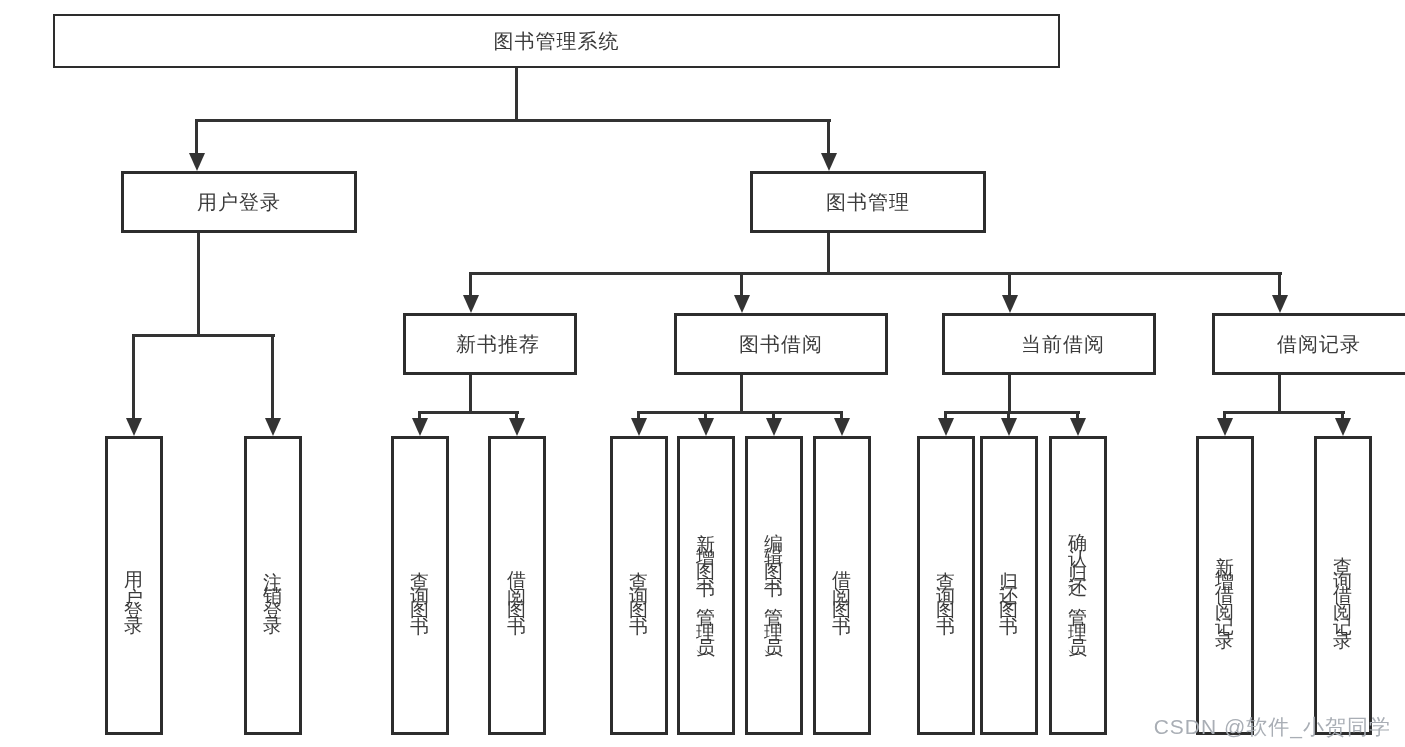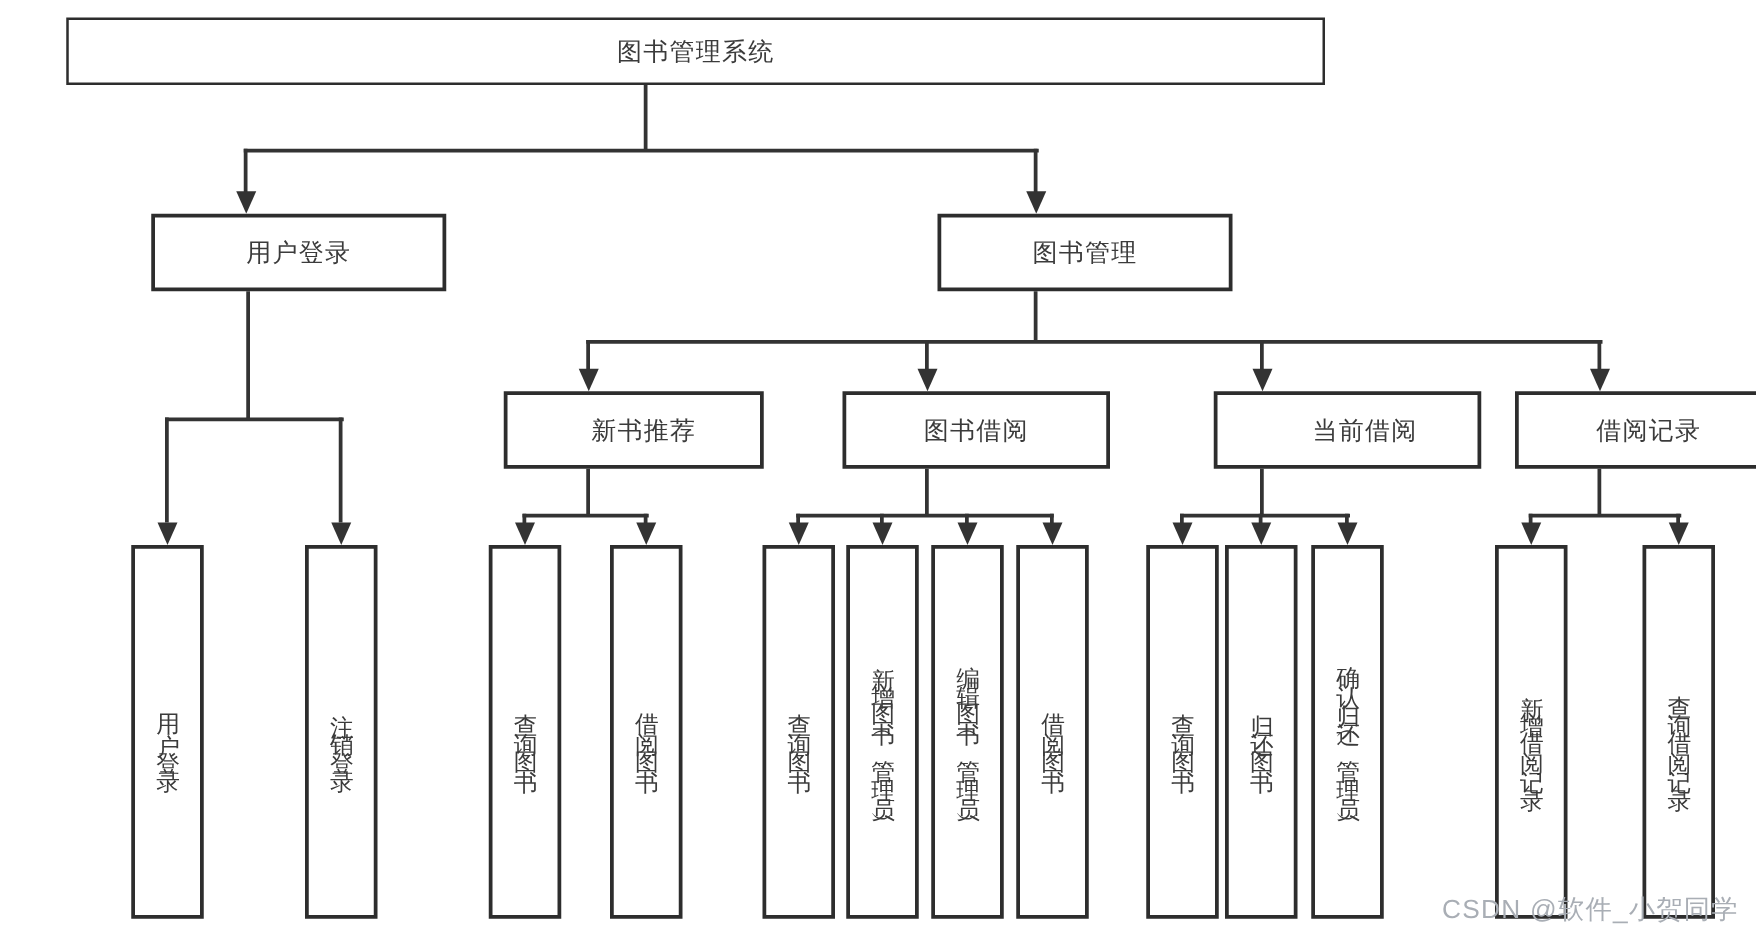--- a/index.html
+++ b/index.html
@@ -89,23 +89,23 @@
   <div class="hline" style="left:469px; top:272px; width:813px;"></div>
   <div class="vline" style="left:469px; top:272px; height:24px;"></div>
   <div class="arrow" style="left:463px; top:295px;"></div>
   <div class="vline" style="left:740px; top:272px; height:24px;"></div>
   <div class="arrow" style="left:734px; top:295px;"></div>
   <div class="vline" style="left:1008px; top:272px; height:24px;"></div>
   <div class="arrow" style="left:1002px; top:295px;"></div>
   <div class="vline" style="left:1278px; top:272px; height:24px;"></div>
   <div class="arrow" style="left:1272px; top:295px;"></div>
 
-  <div class="node" style="left:364px; top:313px; width:208px; height:62px;padding-left:16px;">新书推荐</div>
+  <div class="node" style="left:364px; top:313px; width:174px; height:62px;padding-left:16px;">新书推荐</div>
   <div class="node" style="left:635px; top:313px; width:214px; height:62px;">图书借阅</div>
-  <div class="node" style="left:932px; top:313px; width:214px; height:62px;padding-left:28px;">当前借阅</div>
+  <div class="node" style="left:903px; top:313px; width:214px; height:62px;padding-left:28px;">当前借阅</div>
   <div class="node" style="left:1173px; top:313px; width:214px; height:62px;">借阅记录</div>
 
   <div class="vline" style="left:469px; top:375px; height:38px;"></div>
   <div class="hline" style="left:418px; top:411px; width:101px;"></div>
   <div class="vline" style="left:418px; top:411px; height:8px;"></div>
   <div class="arrow" style="left:412px; top:418px;"></div>
   <div class="vline" style="left:515px; top:411px; height:8px;"></div>
   <div class="arrow" style="left:509px; top:418px;"></div>
 
   <div class="vline" style="left:740px; top:375px; height:38px;"></div>

